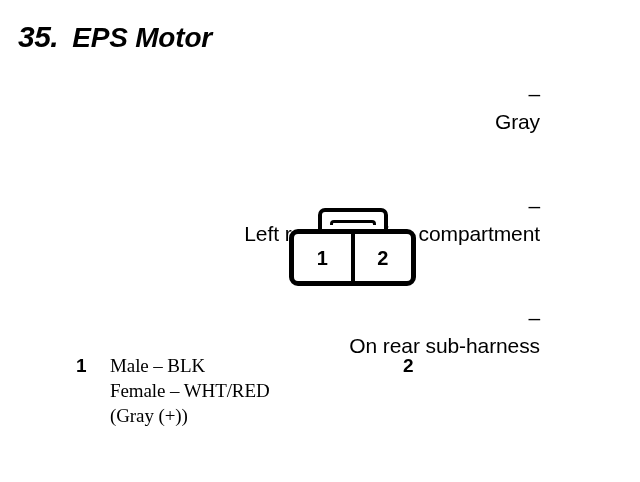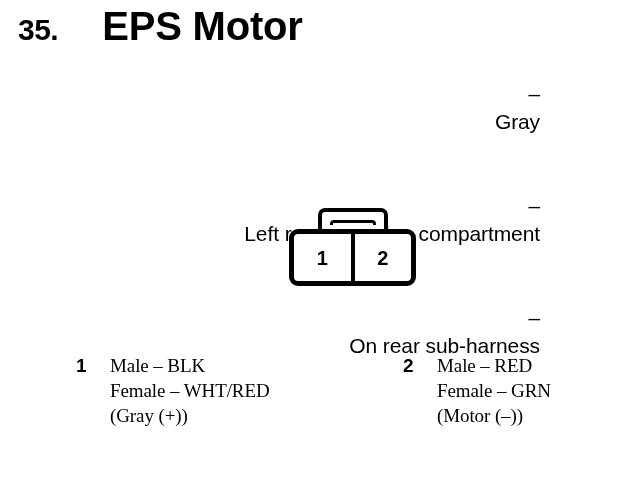--- a/index.html
+++ b/index.html
@@ -15,34 +15,35 @@
     overflow: hidden;
     font-family: "Liberation Sans", sans-serif;
     color: #000000;
     -webkit-font-smoothing: none;
   }
 
   
   #header-row {
     position: absolute;
     left: 18px;
-    top: 4px;
+    top: 20px;
     display: flex;
     align-items: baseline;
+    font-style: italic;
   }
   #item-number {
     font-size: 30px;
     font-weight: bold;
     letter-spacing: -0.5px;
     white-space: pre;
   }
   #page-title {
-    font-size: 40px;
-    font-weight: bold;
-    margin-left: 44px;
+    font-size: 28px;
+    font-weight: bold;
+    margin-left: 14px;
     letter-spacing: -0.2px;
     white-space: pre;
   }
 
   
   #description-list {
     position: absolute;
     left: 110px;
     top: 52px;
     width: 430px;
@@ -187,18 +188,13 @@
   <span class="pin-number">1</span>
   <span class="pin-lines">
     <span class="pin-line">Male – BLK</span><br>
     <span class="pin-line">Female – WHT/RED</span><br>
     <span class="pin-line">(Gray (+))</span>
   </span>
 </div>
 
 <div class="pin-legend" id="pin-legend-2">
   <span class="pin-number">2</span>
-  <span class="pin-lines">
-    <span class="pin-line">Male – RED</span><br>
-    <span class="pin-line">Female – GRN</span><br>
-    <span class="pin-line">(Motor (–))</span>
-  </span>
 </div>
 
 </body></html>

